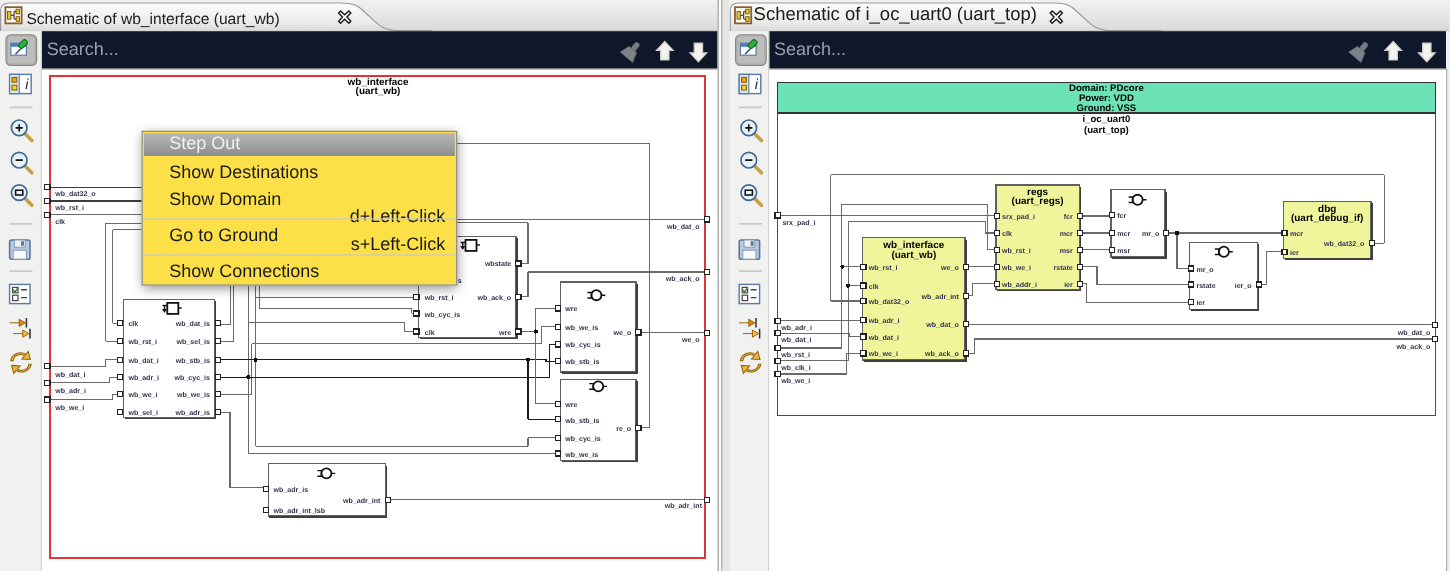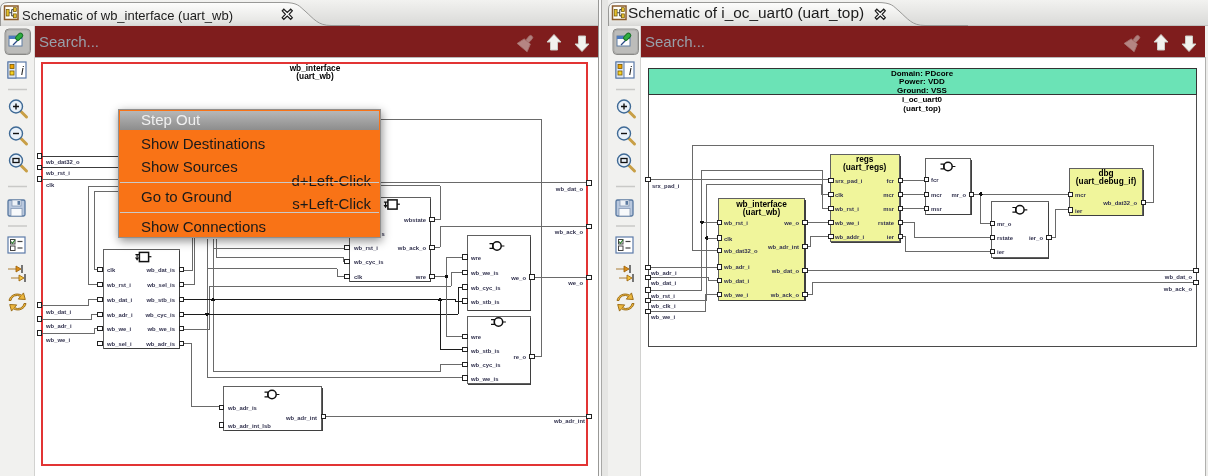--- a/index.html
+++ b/index.html
@@ -1,22 +1,22 @@
 <!DOCTYPE html>
 <html><head><meta charset="utf-8">
 <style>
 html,body{margin:0;padding:0;}
 body{width:1208px;height:476px;overflow:hidden;background:#f1f1ef;font-family:"Liberation Sans",sans-serif;position:relative;}
 .tabbar{position:absolute;top:0;height:26px;background:linear-gradient(#f2f2f0,#dadad8);border-bottom:1px solid #c0c0be;box-sizing:border-box;}
 .tabtitle{position:absolute;top:8px;font-size:13px;color:#1c1c1c;white-space:nowrap;}
-.searchrow{position:absolute;top:26px;height:32px;background:#7f1d1d;border-bottom:1px solid #b9b9b9;box-sizing:border-box;}
+.searchrow{position:absolute;top:26px;height:32px;background:#0f172a;border-bottom:1px solid #b9b9b9;box-sizing:border-box;}
 .searchtext{position:absolute;left:4px;top:7px;font-size:15px;color:#98a0aa;}
 .toolcol{position:absolute;top:26px;height:450px;background:#f1f1ef;border-right:1px solid #d2d2d0;box-sizing:border-box;}
 .canvas{position:absolute;background:#fff;}
-.menu{position:absolute;left:118px;top:108.5px;width:263px;height:129.5px;background:#f97316;border:1px solid #8f8f8f;box-sizing:border-box;box-shadow:1px 3px 9px rgba(0,0,0,0.45);font-size:15px;color:#1a1a1a;z-index:50;}
+.menu{position:absolute;left:118px;top:108.5px;width:263px;height:129.5px;background:#fde047;border:1px solid #8f8f8f;box-sizing:border-box;box-shadow:1px 3px 9px rgba(0,0,0,0.45);font-size:15px;color:#1a1a1a;z-index:50;}
 .mi{position:absolute;left:22px;white-space:nowrap;}
 .ms{position:absolute;right:9px;white-space:nowrap;margin-top:37px;}
 .msep{position:absolute;left:1px;right:1px;height:1px;background:#c9c9c9;}
 .stepout{position:absolute;left:1px;right:1px;top:1px;height:19.8px;background:linear-gradient(#b7b7b7,#8d8d8d);color:#f0f0f0;}
 .stepout span{position:absolute;left:21px;top:0.5px;}
 text{font-family:"Liberation Sans",sans-serif;}
 </style></head><body>
 <div class="tabbar" style="left:0;width:598px;"></div>
 <svg style="position:absolute;left:0px;top:0px" width="360" height="27" viewBox="0 0 360 27">
     <defs>
@@ -515,19 +515,19 @@
     <text x="1075" y="212.5" font-size="5.9" font-weight="bold" fill="#33334f" text-anchor="start">ier</text>
     <text x="1137" y="205.3" font-size="5.9" font-weight="bold" fill="#33334f" text-anchor="end">wb_dat32_o</text>
   </svg>
 <div style="position:absolute;left:1204.5px;top:57px;width:3.5px;height:419px;background:#ececea;border-left:1px solid #b0b0ae;box-sizing:border-box;"></div>
 <div class="menu">
 <div class="stepout">
       <span>Step Out</span>
     </div>
 <div class="mi" style="top:25.5px;">Show Destinations</div>
     <div class="ms" style="top:25.5px;">d+Left-Click</div>
-<div class="mi" style="top:48.5px;">Show Sources</div>
+<div class="mi" style="top:48.5px;">Show Domain</div>
     <div class="ms" style="top:48.5px;">s+Left-Click</div>
 <div class="msep" style="top:72px;"></div>
 <div class="mi" style="top:78px;">Go to Ground</div>
 <div class="msep" style="top:102px;"></div>
 <div class="mi" style="top:108px;">Show Connections</div>
 </div>
 
 </body></html>

